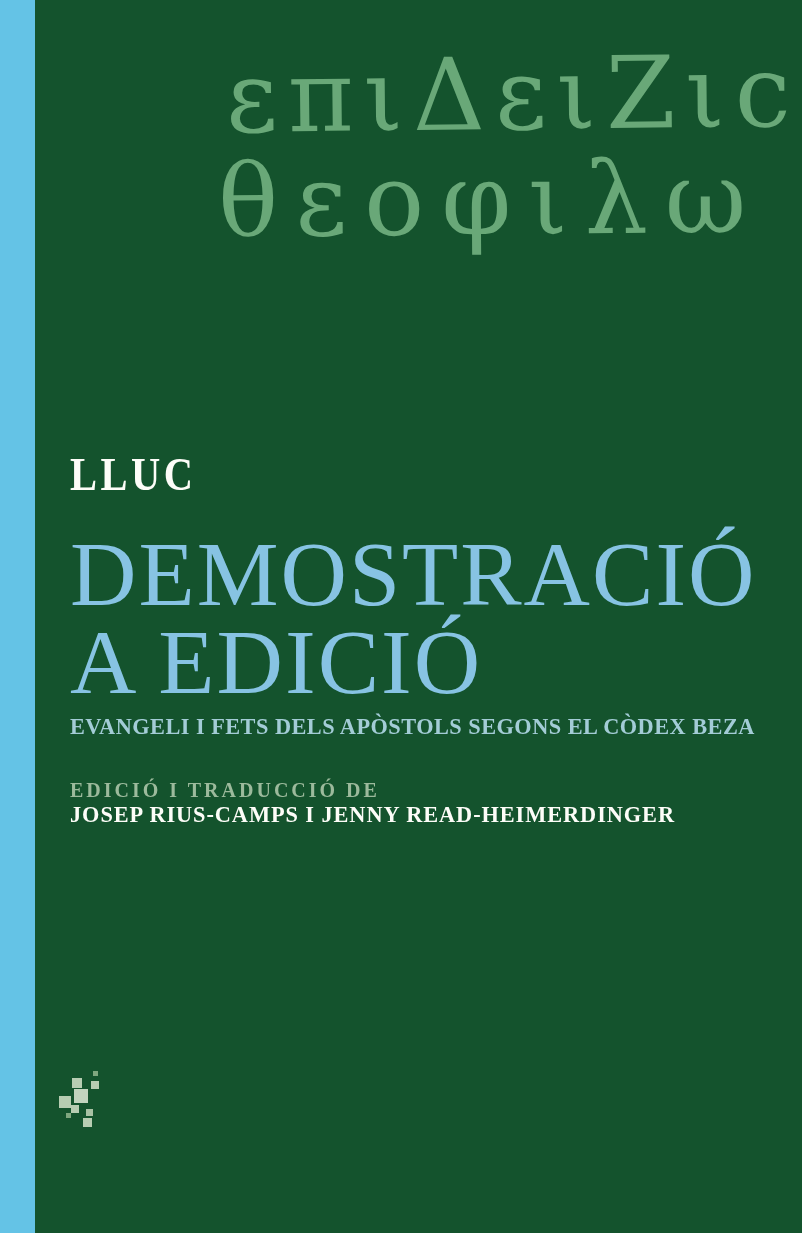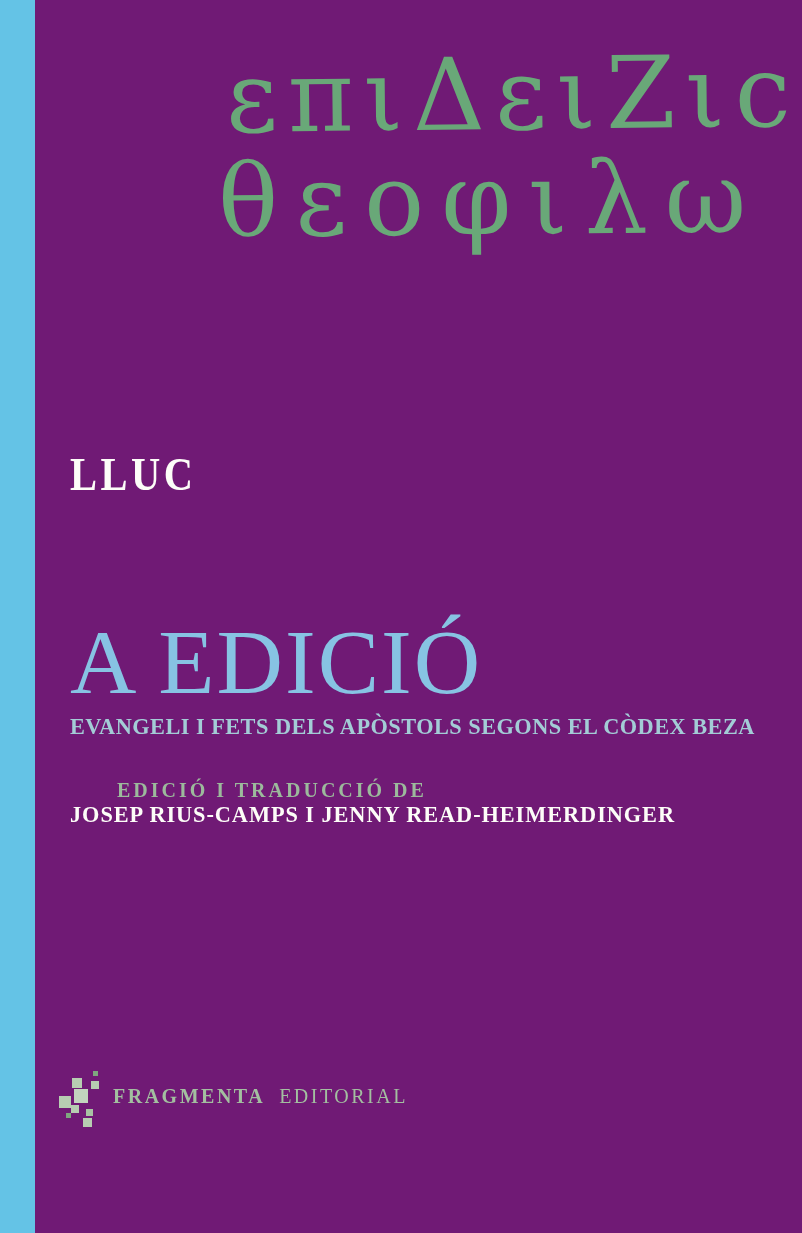--- a/index.html
+++ b/index.html
@@ -36,21 +36,20 @@
   .subtitle{
     left:70px;top:714px;
     font-size:24px;line-height:24px;font-weight:bold;
     letter-spacing:0.5px;
     transform:scaleX(0.93);transform-origin:left top;
   }
   .edition{
     left:70px;top:780px;
     font-size:20px;line-height:20px;font-weight:bold;
     letter-spacing:3px;
-    margin-left:47px;
   }
   .editors{
     left:70px;top:802px;
     font-size:24px;line-height:24px;font-weight:bold;
     letter-spacing:1px;
     transform:scaleX(0.93);transform-origin:left top;
   }
   .publisher-text{
     left:113px;top:1086px;
     font-size:20px;line-height:20px;
@@ -58,30 +57,31 @@
   }
   .publisher-text .w1{font-weight:bold;margin-right:14px;}
   .publisher-text .w2{font-weight:normal;}
   .logo-squares{position:absolute;left:0;top:0;width:0;height:0;}
   .logo-squares .sq{position:absolute;}
   h1,h2{margin:0;padding:0;font-weight:normal;}
 </style>
 </head>
 <body>
 
-<div class="cover" style="background: #701a75; text-align: right;">
+<div class="cover" style="background: #14532d; text-align: right;">
 
   <div class="stripe" style="background: rgb(100, 195, 230);"></div>
 
   <div class="abs greek greek-l1" style="color: rgb(105, 168, 120);">επιΔειΖιc</div>
 
   <div class="abs greek greek-l2" style="color: rgb(105, 168, 120);">θεοφιλω</div>
 
   <div class="abs author" style="color: rgb(253, 253, 248);">LLUC</div>
 
+  <h1 class="abs title-line title-l1" style="color: rgb(135, 195, 227);">DEMOSTRACIÓ</h1>
 
   <h1 class="abs title-line title-l2" style="color: rgb(135, 195, 227);">A EDICIÓ</h1>
 
   <h2 class="abs subtitle" style="color: rgb(163, 204, 214);">EVANGELI I FETS DELS APÒSTOLS SEGONS EL CÒDEX BEZA</h2>
 
   <div class="abs edition" style="color: rgb(156, 186, 156);">EDICIÓ I TRADUCCIÓ DE</div>
 
   <div class="abs editors" style="color: rgb(253, 253, 248);">JOSEP RIUS-CAMPS I JENNY READ-HEIMERDINGER</div>
 
   <div class="logo-squares">
@@ -89,17 +89,14 @@
       <div class="sq" style="left: 72px; top: 1078px; width: 10px; height: 10px; background: rgb(183, 205, 178);"></div>
       <div class="sq" style="left: 91px; top: 1081px; width: 8px; height: 8px; background: rgb(183, 205, 178);"></div>
       <div class="sq" style="left: 74px; top: 1089px; width: 14px; height: 14px; background: rgb(194, 212, 190);"></div>
       <div class="sq" style="left: 59px; top: 1096px; width: 12px; height: 12px; background: rgb(183, 205, 178);"></div>
       <div class="sq" style="left: 71px; top: 1105px; width: 8px; height: 8px; background: rgb(183, 205, 178);"></div>
       <div class="sq" style="left: 86px; top: 1109px; width: 7px; height: 7px; background: rgb(168, 194, 164);"></div>
       <div class="sq" style="left: 66px; top: 1113px; width: 5px; height: 5px; background: rgb(127, 167, 127);"></div>
       <div class="sq" style="left: 83px; top: 1118px; width: 9px; height: 9px; background: rgb(183, 205, 178);"></div>
     </div>
 
-  <div class="abs publisher-text" style="color: rgb(163, 191, 160);">
-    <span class="w1">FRAGMENTA</span><span class="w2">EDITORIAL</span>
-  </div>
 
 </div>
 
 </body></html>

